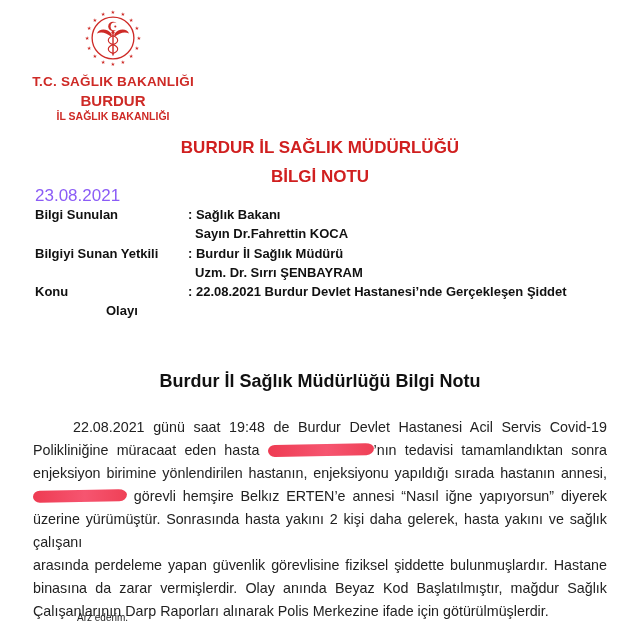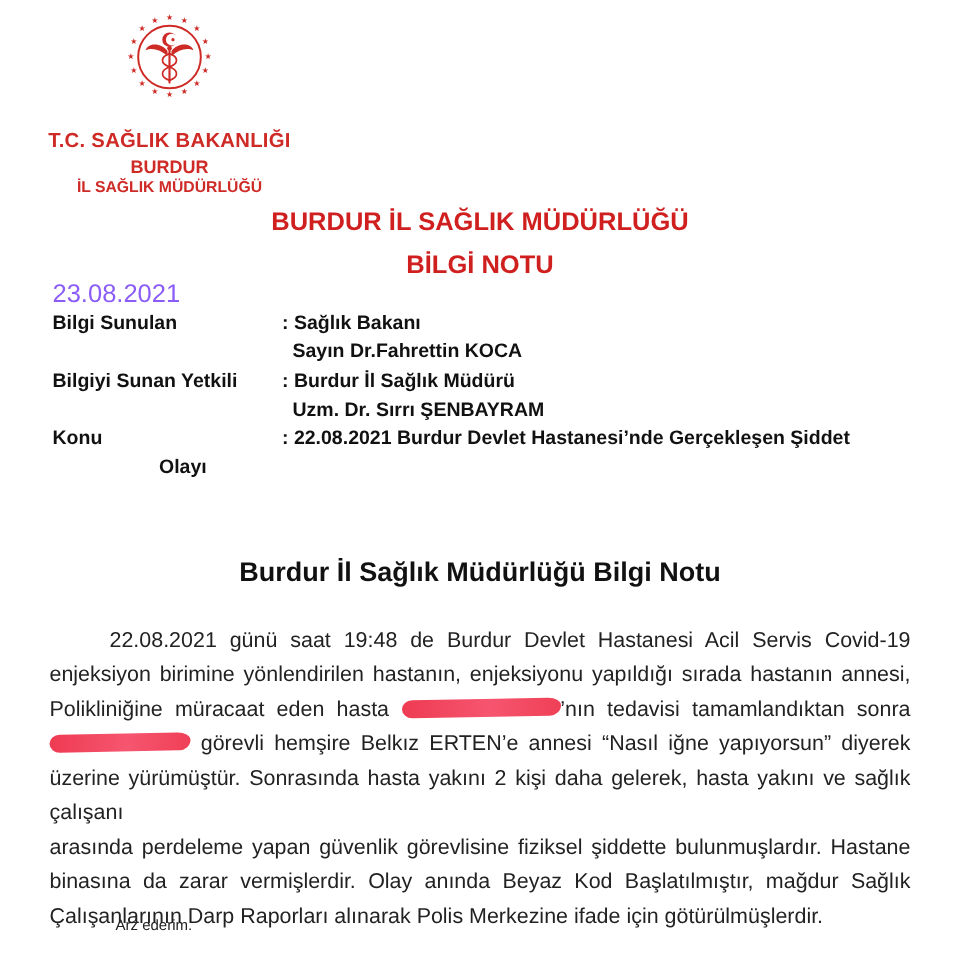--- a/index.html
+++ b/index.html
@@ -11,22 +11,22 @@
     color:#1e1e1e;
     overflow:hidden;
   }
   
   .letterhead{
     position:absolute;left:13px;top:6px;width:200px;
     text-align:center;color:#ce2a26;
   }
   .emblem{display:block;margin:0 auto;}
   .ring-star{font-size:6px;fill:#ce2a26;text-anchor:middle;dominant-baseline:central;font-family:"DejaVu Sans",sans-serif;}
-  .lh-ministry{font-size:13.5px;font-weight:bold;margin-top:16px;letter-spacing:.2px;}
-  .lh-province{font-size:12px;font-weight:bold;margin-top:3px;text-align:center;}
+  .lh-ministry{font-size:13.5px;font-weight:bold;margin-top:4px;letter-spacing:.2px;}
+  .lh-province{font-size:15px;font-weight:bold;margin-top:3px;text-align:center;}
   .lh-directorate{font-size:10.5px;font-weight:bold;margin-top:1px;}
   
   .doc-title{
     position:absolute;left:0;top:138px;width:100%;
     text-align:center;color:#d01f1f;font-weight:bold;font-size:17px;
   }
   .doc-title .t2{margin-top:9px;}
   
   .doc-date{
     position:absolute;left:35px;top:186px;
@@ -103,21 +103,21 @@
         <circle cx="0" cy="-6.5" r="1.7"></circle>
         <rect x="-0.8" y="-6" width="1.6" height="26" rx="0.8"></rect>
         <path d="M -1.5 -4.5 C -6 -11, -16 -11, -18 -5 C -13 -7.5, -7 -5.5, -1.5 -1 Z"></path>
         <path d="M 1.5 -4.5 C 6 -11, 16 -11, 18 -5 C 13 -7.5, 7 -5.5, 1.5 -1 Z"></path>
         <path d="M 0 -2.5 C -7 0, -7 5, 0 7.5 C 7 10, 7 15, 0 17.5" fill="none" stroke="#ce2a26" stroke-width="1.3" stroke-linecap="round"></path>
         <path d="M 0 -2.5 C 7 0, 7 5, 0 7.5 C -7 10, -7 15, 0 17.5" fill="none" stroke="#ce2a26" stroke-width="1.3" stroke-linecap="round"></path>
       </g>
     </svg>
     <div class="lh-ministry">T.C. SAĞLIK BAKANLIĞI</div>
     <div class="lh-province">BURDUR</div>
-    <div class="lh-directorate">İL SAĞLIK MÜDÜRLÜĞÜ</div>
+    <div class="lh-directorate">İL SAĞLIK BAKANLIĞI</div>
   </header>
 
   <div class="doc-title">
     <div class="t1">BURDUR İL SAĞLIK MÜDÜRLÜĞÜ</div>
     <div class="t2">BİLGİ NOTU</div>
   </div>
 
   <div class="doc-date">23.08.2021</div>
 
   <div class="meta" id="meta-rows">
@@ -144,22 +144,22 @@
       <div class="m-row">
         <span class="m-label" style="padding-left: 71px;">Olayı</span>
         <span class="m-value"></span>
       </div>
     </div>
 
   <h2 class="body-heading">Burdur İl Sağlık Müdürlüğü Bilgi Notu</h2>
 
   <div class="body" id="body-lines">
       <div class="bline ind"><span>22.08.2021 günü saat 19:48 de Burdur Devlet Hastanesi Acil Servis Covid-19</span></div>
+      <div class="bline"><span>Polikliniğine müracaat eden hasta </span><span class="redact" style="width: 106px;"></span><span>’nın tedavisi tamamlandıktan sonra</span></div>
       <div class="bline"><span>enjeksiyon birimine yönlendirilen hastanın, enjeksiyonu yapıldığı sırada hastanın annesi,</span></div>
-      <div class="bline"><span>Polikliniğine müracaat eden hasta </span><span class="redact" style="width: 106px;"></span><span>’nın tedavisi tamamlandıktan sonra</span></div>
       <div class="bline"><span class="redact" style="width: 94px;"></span><span> görevli hemşire Belkız ERTEN’e annesi “Nasıl iğne yapıyorsun” diyerek</span></div>
       <div class="bline"><span>üzerine yürümüştür. Sonrasında hasta yakını 2 kişi daha gelerek, hasta yakını ve sağlık çalışanı</span></div>
       <div class="bline"><span>arasında perdeleme yapan güvenlik görevlisine fiziksel şiddette bulunmuşlardır. Hastane</span></div>
       <div class="bline"><span>binasına da zarar vermişlerdir. Olay anında Beyaz Kod Başlatılmıştır, mağdur Sağlık</span></div>
       <div class="bline last"><span>Çalışanlarının Darp Raporları alınarak Polis Merkezine ifade için götürülmüşlerdir.</span></div>
     </div>
 
   <div class="closing">Arz ederim.</div>
 
 </div>

